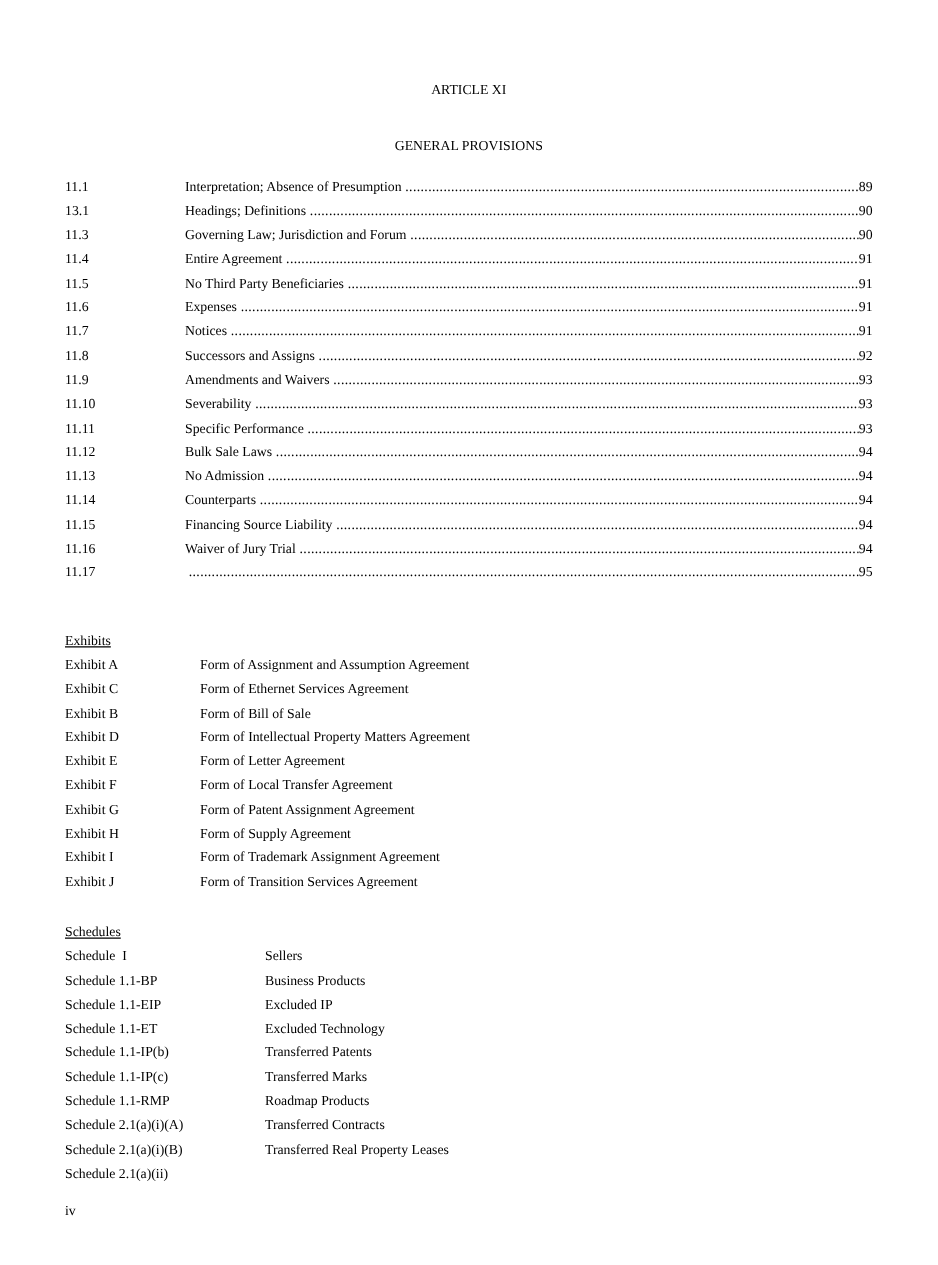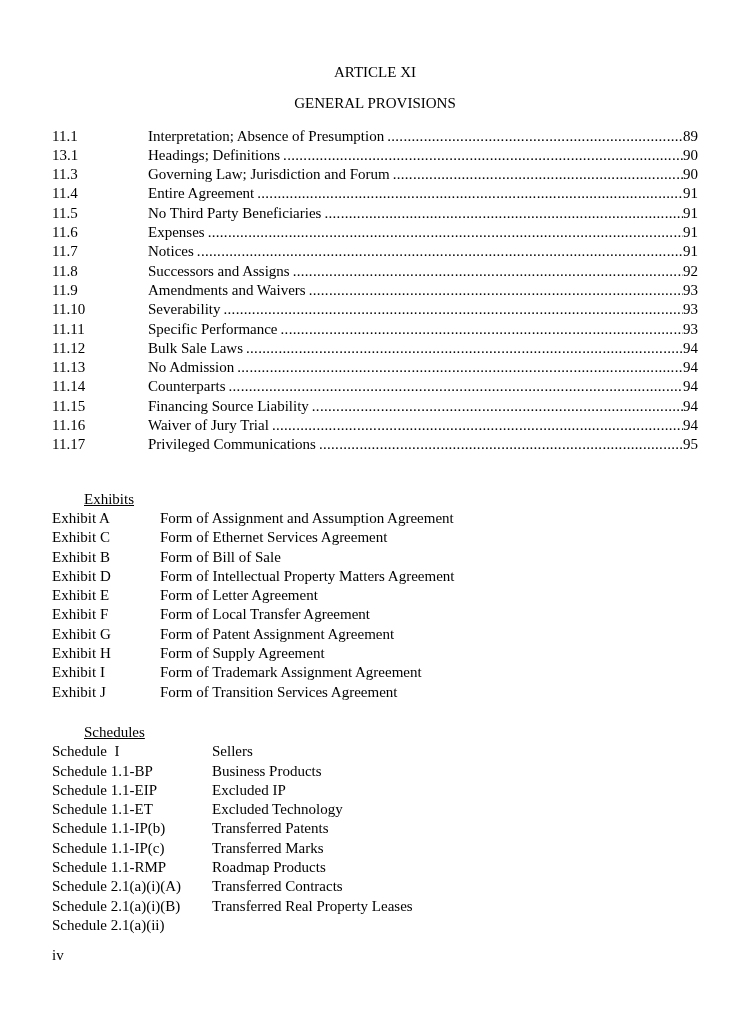--- a/index.html
+++ b/index.html
@@ -4,46 +4,46 @@
 <style>
   * { margin: 0; padding: 0; box-sizing: border-box; }
   html, body { background: #ffffff; }
   .page {
     position: relative;
     width: 750px;
     height: 1012px;
     background: #ffffff;
     color: #000000;
     font-family: "Liberation Serif", "DejaVu Serif", serif;
-    font-size: 15px;
+    font-size: 11px;
     line-height: 19.3px;
     padding: 63px 52px 0 52px;
     overflow: hidden;
   }
   .doc-title { text-align: center; }
-  .doc-subtitle { text-align: center; margin-top: 12px; }
+  .doc-subtitle { text-align: center; margin-top: 26px; }
 
   .toc { margin-top: 13px; }
   .toc-row { display: flex; align-items: flex-start; }
   .toc-num { flex: 0 0 96px; }
   .toc-title { flex: 0 0 auto; white-space: nowrap; }
   .toc-leader {
     flex: 1 1 auto;
     min-width: 0;
     overflow: hidden;
     white-space: nowrap;
     margin-left: 3px;
     letter-spacing: 0.3px;
   }
   .toc-leader::after {
     content: "..............................................................................................................................................................................................................";
   }
   .toc-page { flex: 0 0 auto; }
 
-  .list-heading { text-decoration: underline; margin-left: 32px; }
+  .list-heading { text-decoration: underline; }
   .exhibits-block { margin-top: 35px; }
   .schedules-block { margin-top: 21px; }
 
   .pair-row { display: flex; }
   .pair-row .pair-label { flex: 0 0 96px; white-space: pre; }
   .schedules-block .pair-row .pair-label { flex: 0 0 148px; }
   .pair-row .pair-value { flex: 1 1 auto; white-space: nowrap; margin-left: 12px; }
 
   .page-footer { margin-top: 11px; }
 </style>
@@ -147,21 +147,20 @@
       <span class="toc-page">94</span>
     </div>
     <div class="toc-row">
       <span class="toc-num">11.16</span>
       <span class="toc-title">Waiver of Jury Trial</span>
       <span class="toc-leader"></span>
       <span class="toc-page">94</span>
     </div>
     <div class="toc-row">
       <span class="toc-num">11.17</span>
-      <span class="toc-title">Privileged Communications</span>
       <span class="toc-leader"></span>
       <span class="toc-page">95</span>
     </div>
   </div>
 
   <div class="exhibits-block">
     <div class="list-heading">Exhibits</div>
     <div class="pair-row">
       <span class="pair-label">Exhibit A</span>
       <span class="pair-value">Form of Assignment and Assumption Agreement</span>

